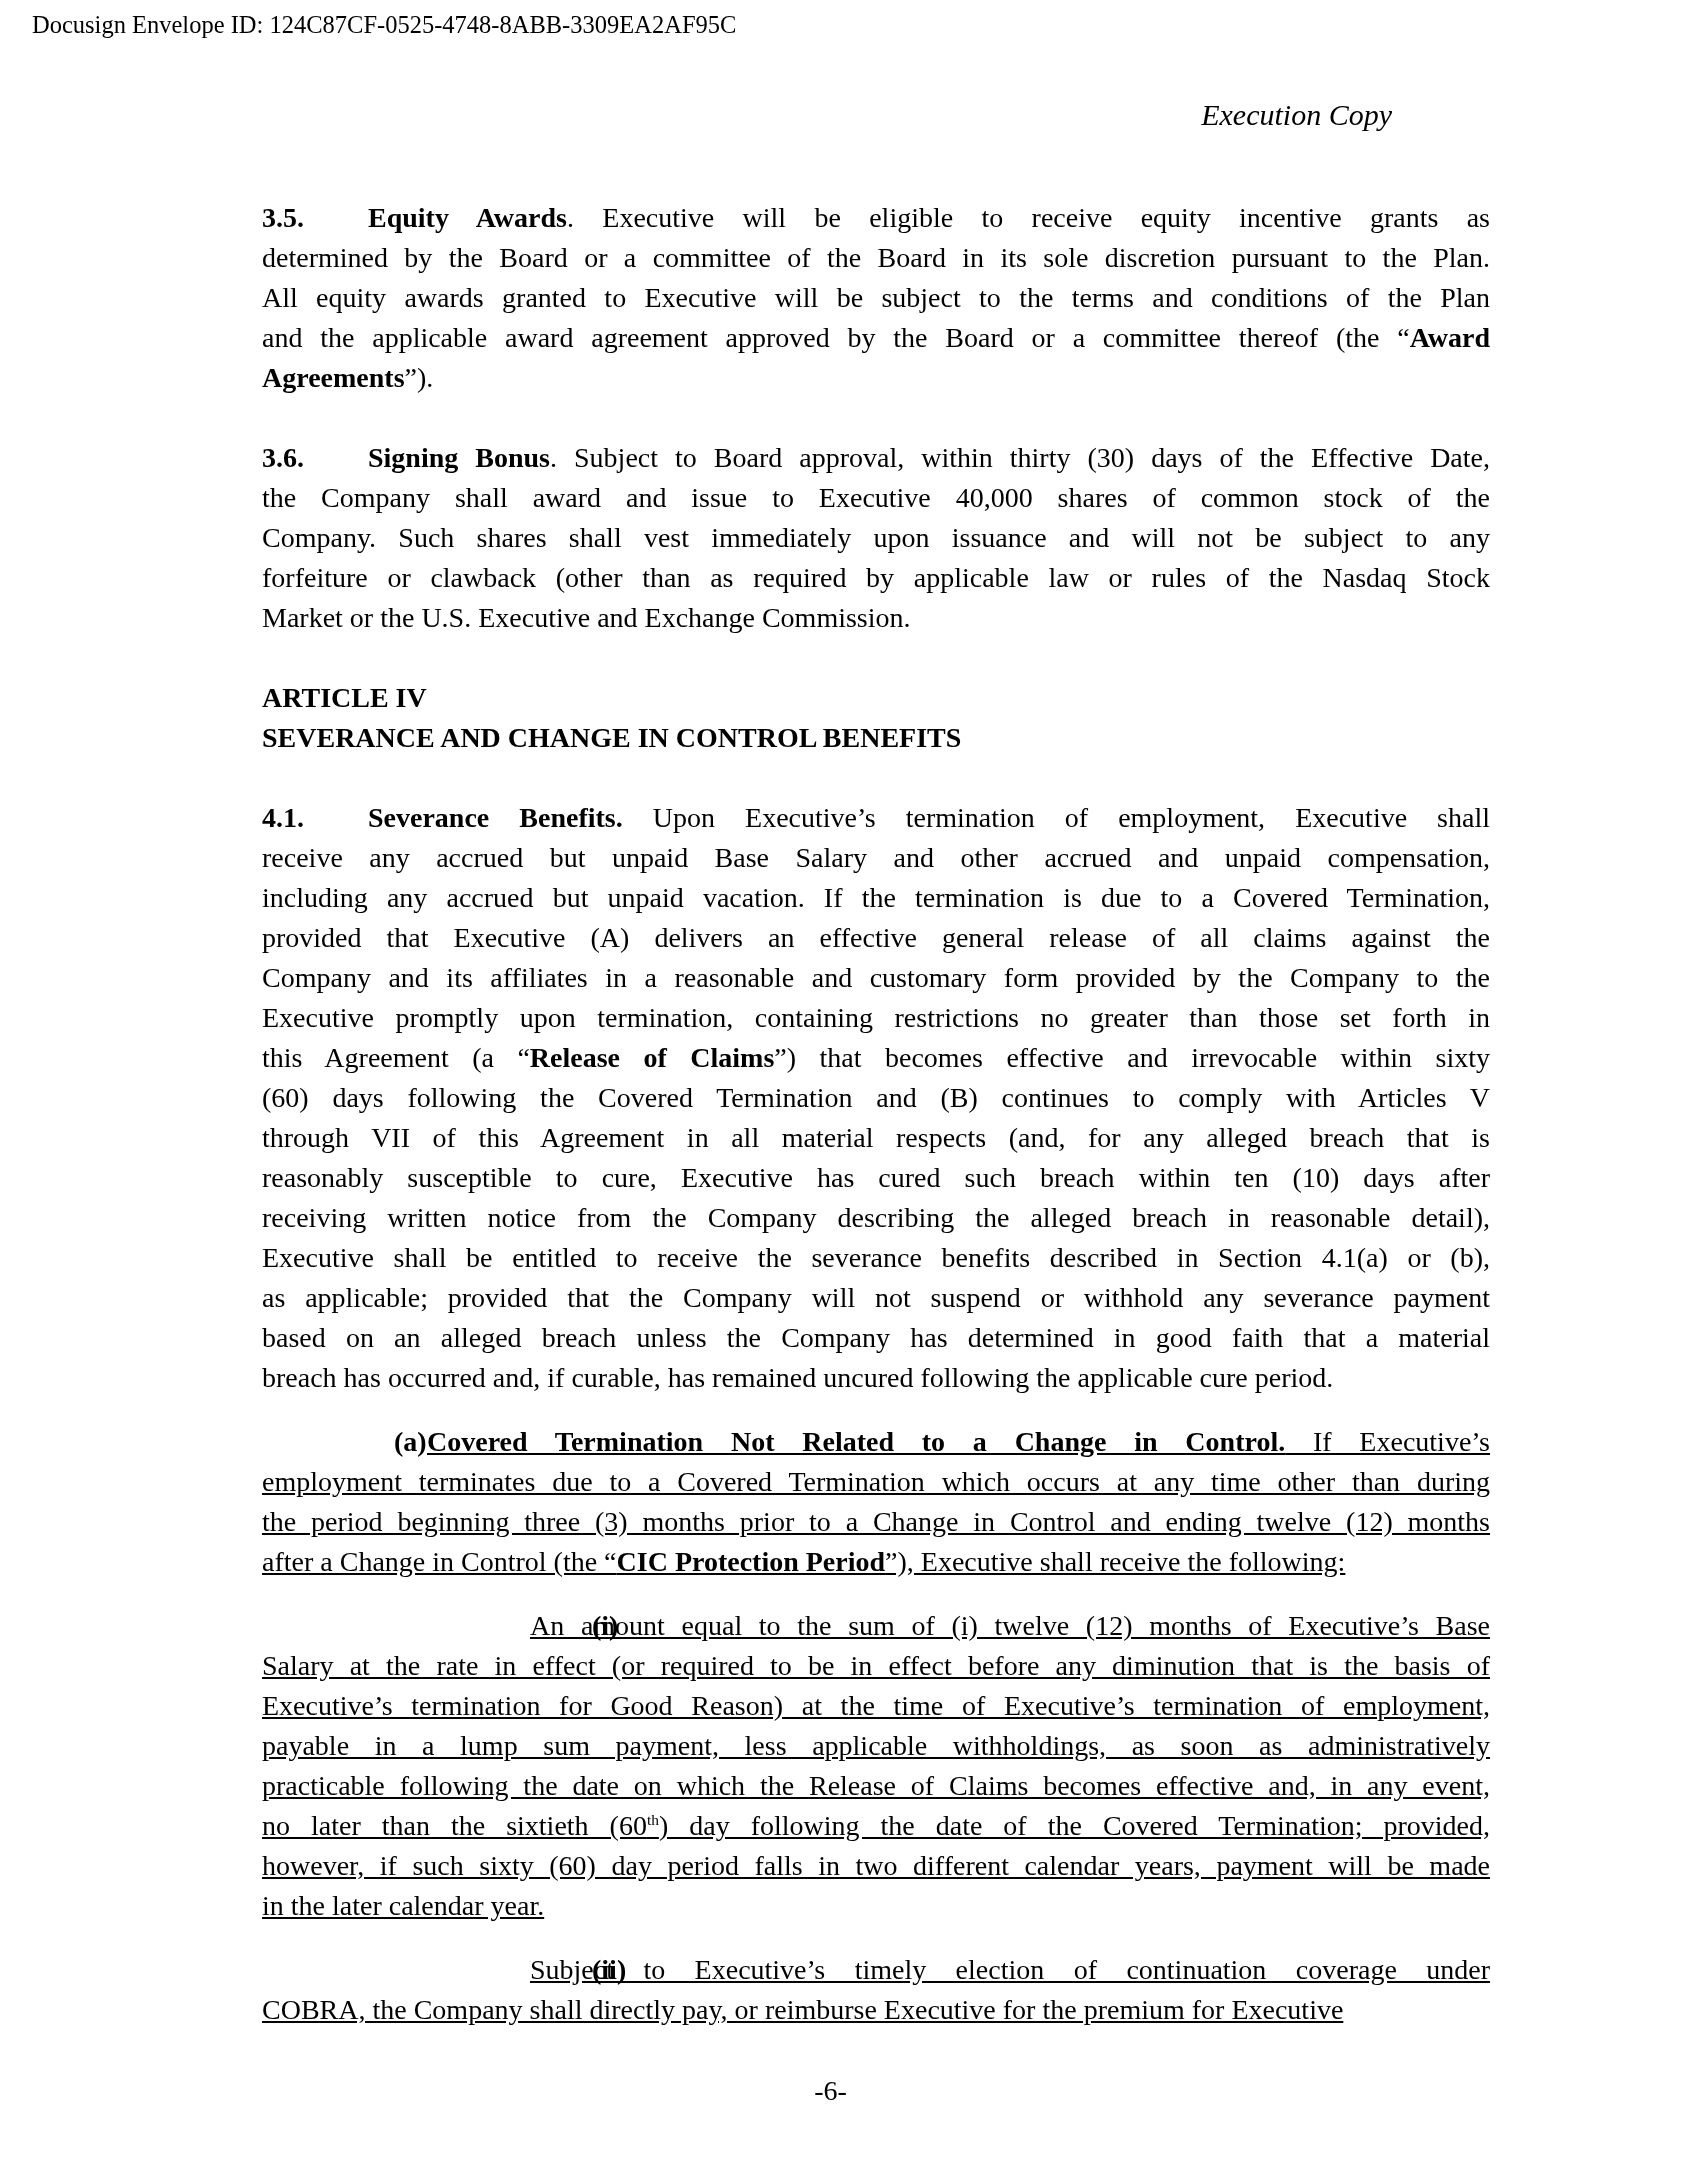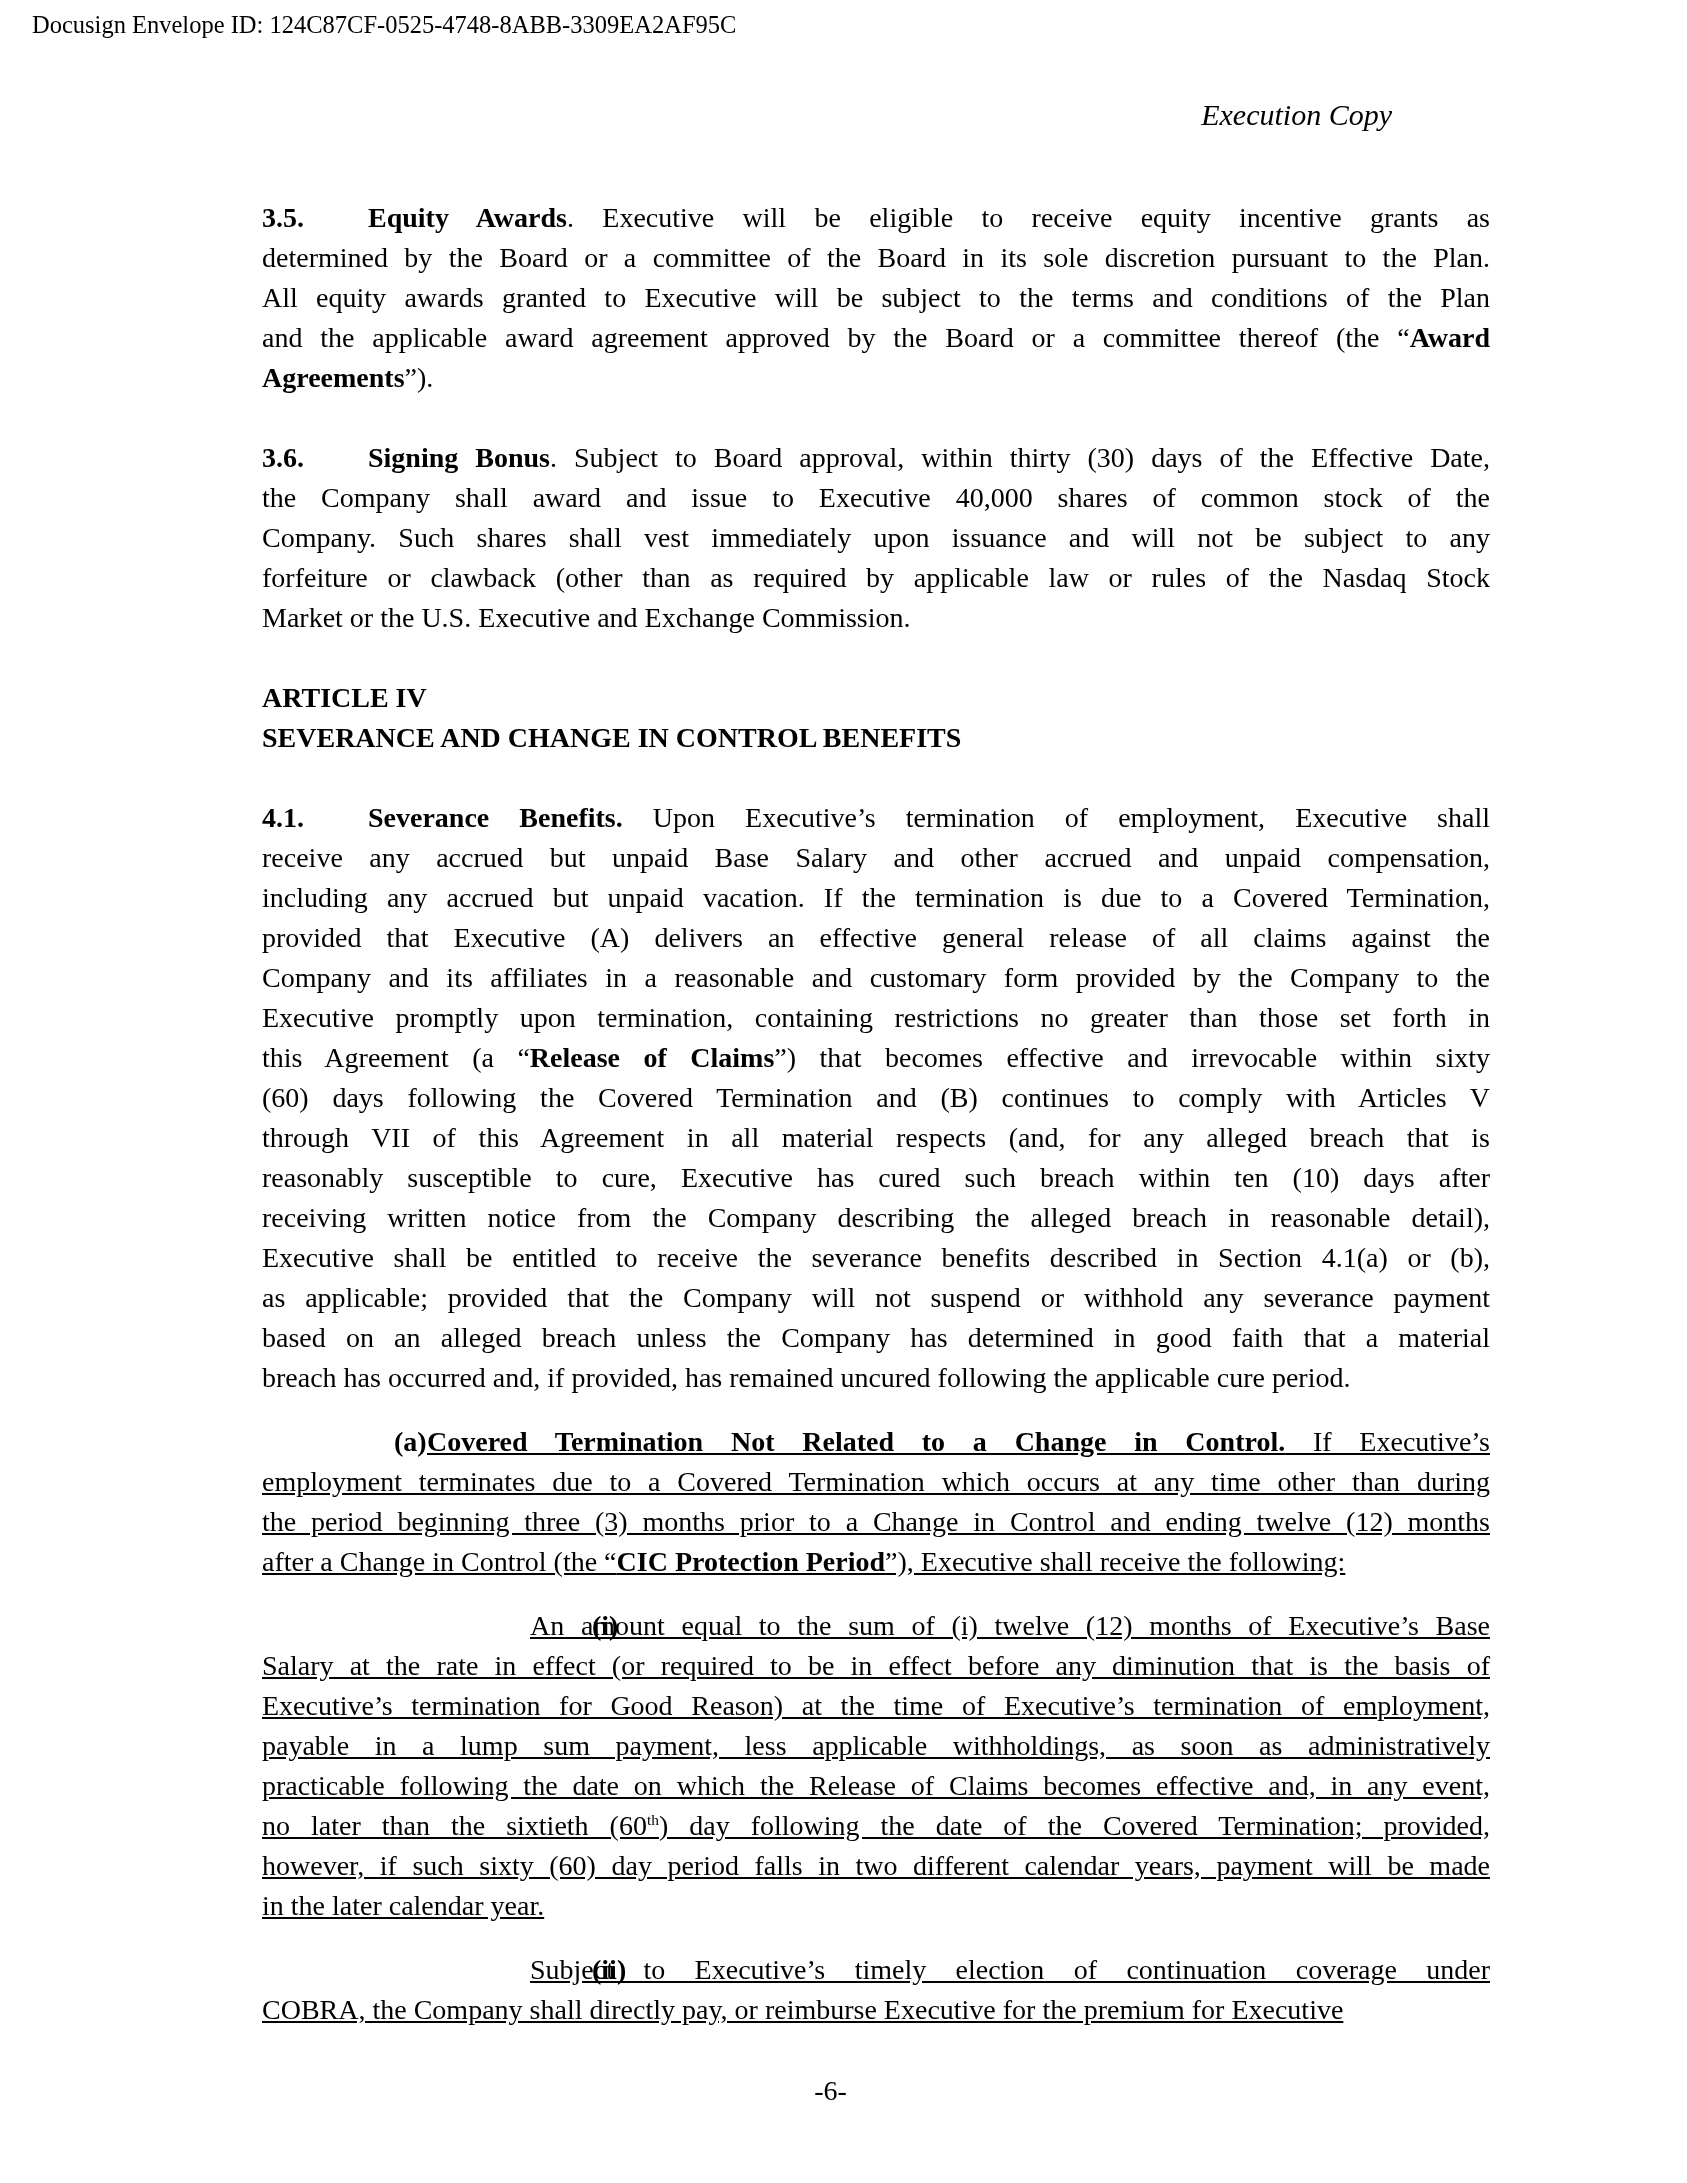--- a/index.html
+++ b/index.html
@@ -76,21 +76,21 @@
         <div class="line"><span class="">Company and its affiliates in a reasonable and customary form provided by the Company to the</span></div>
         <div class="line"><span class="">Executive promptly upon termination, containing restrictions no greater than those set forth in</span></div>
         <div class="line"><span class="">this Agreement (a “</span><span class="b">Release of Claims</span><span class="">”) that becomes effective and irrevocable within sixty</span></div>
         <div class="line"><span class="">(60) days following the Covered Termination and (B) continues to comply with Articles V</span></div>
         <div class="line"><span class="">through VII of this Agreement in all material respects (and, for any alleged breach that is</span></div>
         <div class="line"><span class="">reasonably susceptible to cure, Executive has cured such breach within ten (10) days after</span></div>
         <div class="line"><span class="">receiving written notice from the Company describing the alleged breach in reasonable detail),</span></div>
         <div class="line"><span class="">Executive shall be entitled to receive the severance benefits described in Section 4.1(a) or (b),</span></div>
         <div class="line"><span class="">as applicable; provided that the Company will not suspend or withhold any severance payment</span></div>
         <div class="line"><span class="">based on an alleged breach unless the Company has determined in good faith that a material</span></div>
-        <div class="line last"><span class="">breach has occurred and, if provided, has remained uncured following the applicable cure period.</span></div>
+        <div class="line last"><span class="">breach has occurred and, if curable, has remained uncured following the applicable cure period.</span></div>
       </div>
       <div class="block paragraph gap-minor">
         <div class="line" style="text-indent: 66px;"><span class="b cell" style="width: 99px;">(a)</span><span class="b">Covered Termination Not Related to a Change in Control.</span><span class=""> If Executive’s</span></div>
         <div class="line"><span class="">employment terminates due to a Covered Termination which occurs at any time other than during</span></div>
         <div class="line"><span class="">the period beginning three (3) months prior to a Change in Control and ending twelve (12) months</span></div>
         <div class="line last"><span class="">after a Change in Control (the “</span><span class="b">CIC Protection Period</span><span class="">”), Executive shall receive the following:</span></div>
       </div>
       <div class="block paragraph gap-minor">
         <div class="line" style="text-indent: 165px;"><span class="b cell" style="width: 103px;">(i)</span><span class="">An amount equal to the sum of (i) twelve (12) months of Executive’s Base</span></div>
         <div class="line"><span class="">Salary at the rate in effect (or required to be in effect before any diminution that is the basis of</span></div>

